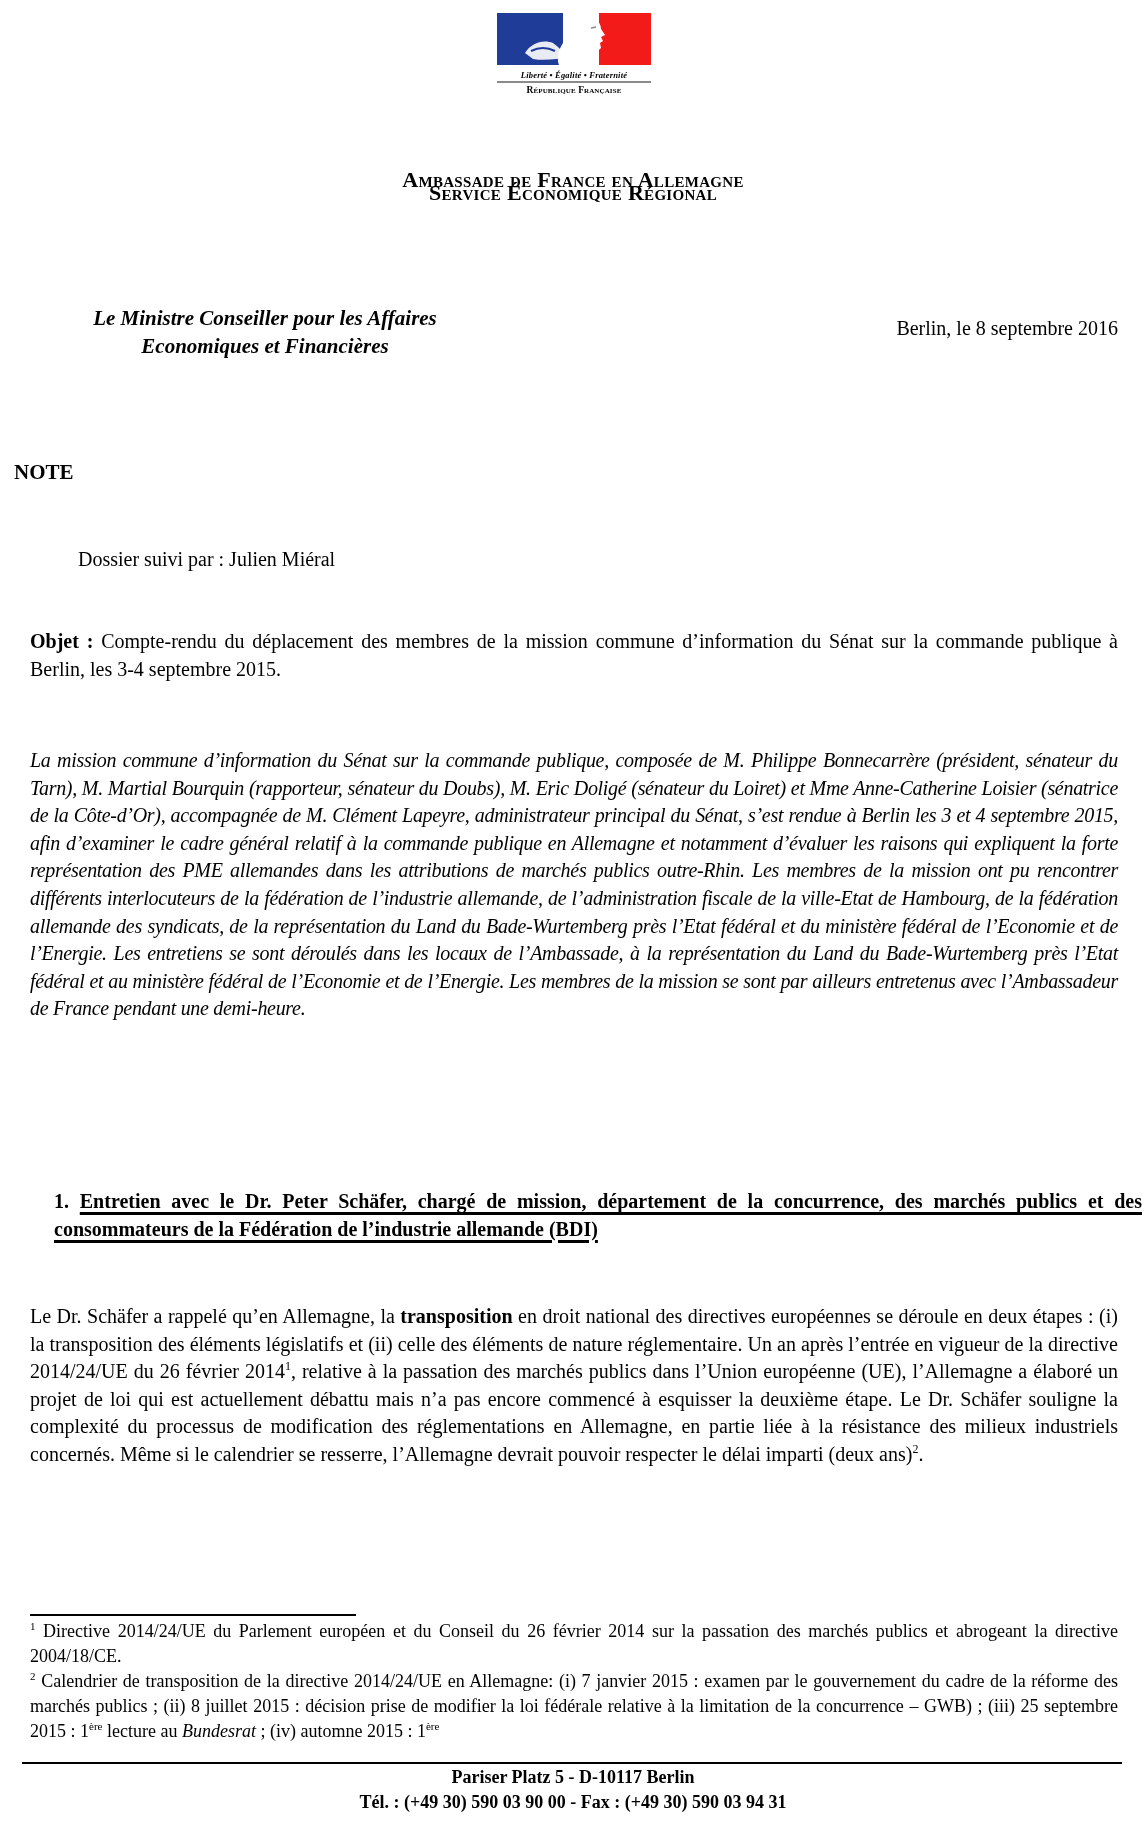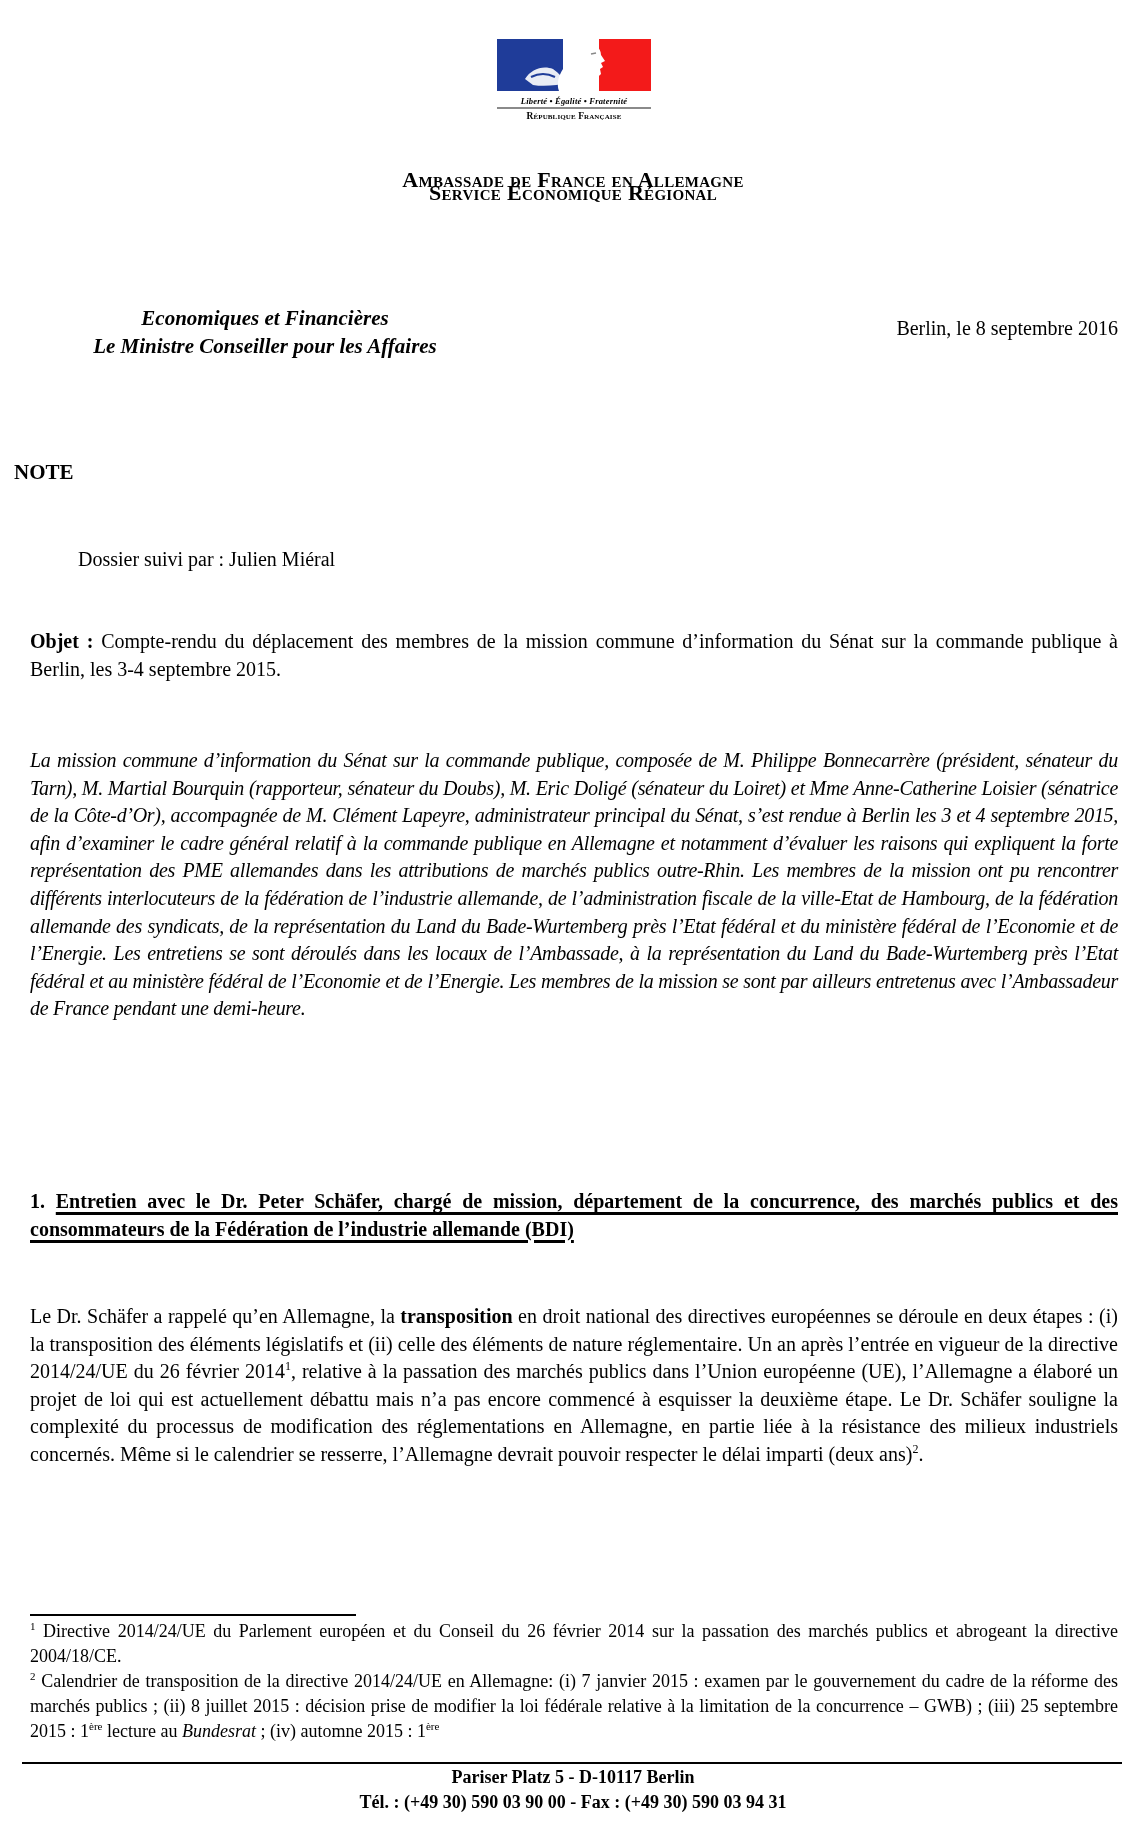--- a/index.html
+++ b/index.html
@@ -1,38 +1,38 @@
 <!DOCTYPE html>
 <html><head>
 <meta charset="utf-8">
 <style>
   html, body { margin: 0; padding: 0; background: #ffffff; }
   body { width: 1146px; height: 1826px; position: relative; overflow: hidden;
          font-family: "Liberation Serif", "DejaVu Serif", serif; color: #000; }
   .abs { position: absolute; }
-  .logo { left: 497px; top: 39px; width: 154px; }
+  .logo { left: 497px; top: 13px; width: 154px; }
   .flag { position: relative; width: 154px; height: 52px; overflow: hidden; }
   .flag .blue { position: absolute; left: 0; top: 0; width: 66px; height: 52px; background: #1f3c99; }
   .flag .white { position: absolute; left: 66px; top: 0; width: 36px; height: 52px; background: #ffffff; }
   .flag .red { position: absolute; left: 102px; top: 0; width: 52px; height: 52px; background: #f31a1a; }
   .flag svg { position: absolute; left: 0; top: 0; }
   .motto { font-size: 8.5px; font-style: italic; font-weight: bold; text-align: center; letter-spacing: 0.2px;
            margin-top: 5px; line-height: 10px; white-space: nowrap; }
   .motto-rule { height: 2px; background: #8a8a8a; margin-top: 1px; }
   .republique { font-size: 9.5px; font-weight: bold; text-align: center; font-variant: small-caps; letter-spacing: 0.1px;
                 line-height: 12px; margin-top: 1px; white-space: nowrap; }
   .hdr { left: 0; width: 1146px; text-align: center; font-weight: bold; font-variant: small-caps;
          font-size: 22px; line-height: 24px; letter-spacing: 0.3px; }
   .minister { left: 30px; width: 470px; text-align: center; font-style: italic; font-weight: bold;
               font-size: 21px; line-height: 28px; }
   .date { left: 800px; width: 318px; text-align: right; font-size: 20px; line-height: 24px; }
   .note-title { left: 14px; width: 1146px; text-align: left; font-weight: bold; font-size: 21px; line-height: 24px; }
   .text { left: 30px; width: 1088px; font-size: 20px; line-height: 27.6px; text-align: justify; }
   .italic-para { font-style: italic; font-family: "Liberation Sans Narrow", "Liberation Serif", serif; letter-spacing: -0.3px; }
-  .heading { font-weight: bold; }
+  .heading { font-weight: bold; margin-left: 24px; }
   .heading .ul { text-decoration: underline; text-decoration-thickness: 3px; text-underline-offset: 4px; }
   sup { font-size: 12px; line-height: 0; vertical-align: super; }
   .fn-rule { left: 30px; top: 1614px; width: 326px; height: 2px; background: #000; }
   .footnotes { left: 30px; width: 1088px; top: 1619px; font-size: 18px; line-height: 25px; text-align: justify; }
   .footnotes sup { font-size: 11px; }
   .footer-rule { left: 22px; top: 1762px; width: 1100px; height: 2px; background: #000; }
   .footer { left: 0; width: 1146px; text-align: center; font-weight: bold; font-size: 18px; line-height: 25px; }
 </style>
 </head>
 <body>
@@ -51,22 +51,22 @@
   </div>
   <div class="motto">Liberté • Égalité • Fraternité</div>
   <div class="motto-rule"></div>
   <div class="republique">République Française</div>
 </div>
 
 <div class="abs hdr" style="top:156px;margin-top:12px;">Ambassade de France en Allemagne</div>
 <div class="abs hdr" style="top:181px;">Service Économique Régional</div>
 
 <div class="abs minister" style="top:304px;">
+  <div>Le Ministre Conseiller pour les Affaires</div>
   <div>Economiques et Financières</div>
-  <div>Le Ministre Conseiller pour les Affaires</div>
 </div>
 
 <div class="abs date" style="top:316px;">Berlin, le 8 septembre 2016</div>
 
 <div class="abs note-title" style="top:460px;">NOTE</div>
 
 <div class="abs text" style="top:546px;margin-left:48px;">Dossier suivi par : Julien Miéral</div>
 
 <div class="abs text" style="top:628px;">
   <b>Objet :</b><span> Compte-rendu du déplacement des membres de la mission commune d’information du Sénat sur la commande publique à Berlin, les 3-4 septembre 2015.</span>

